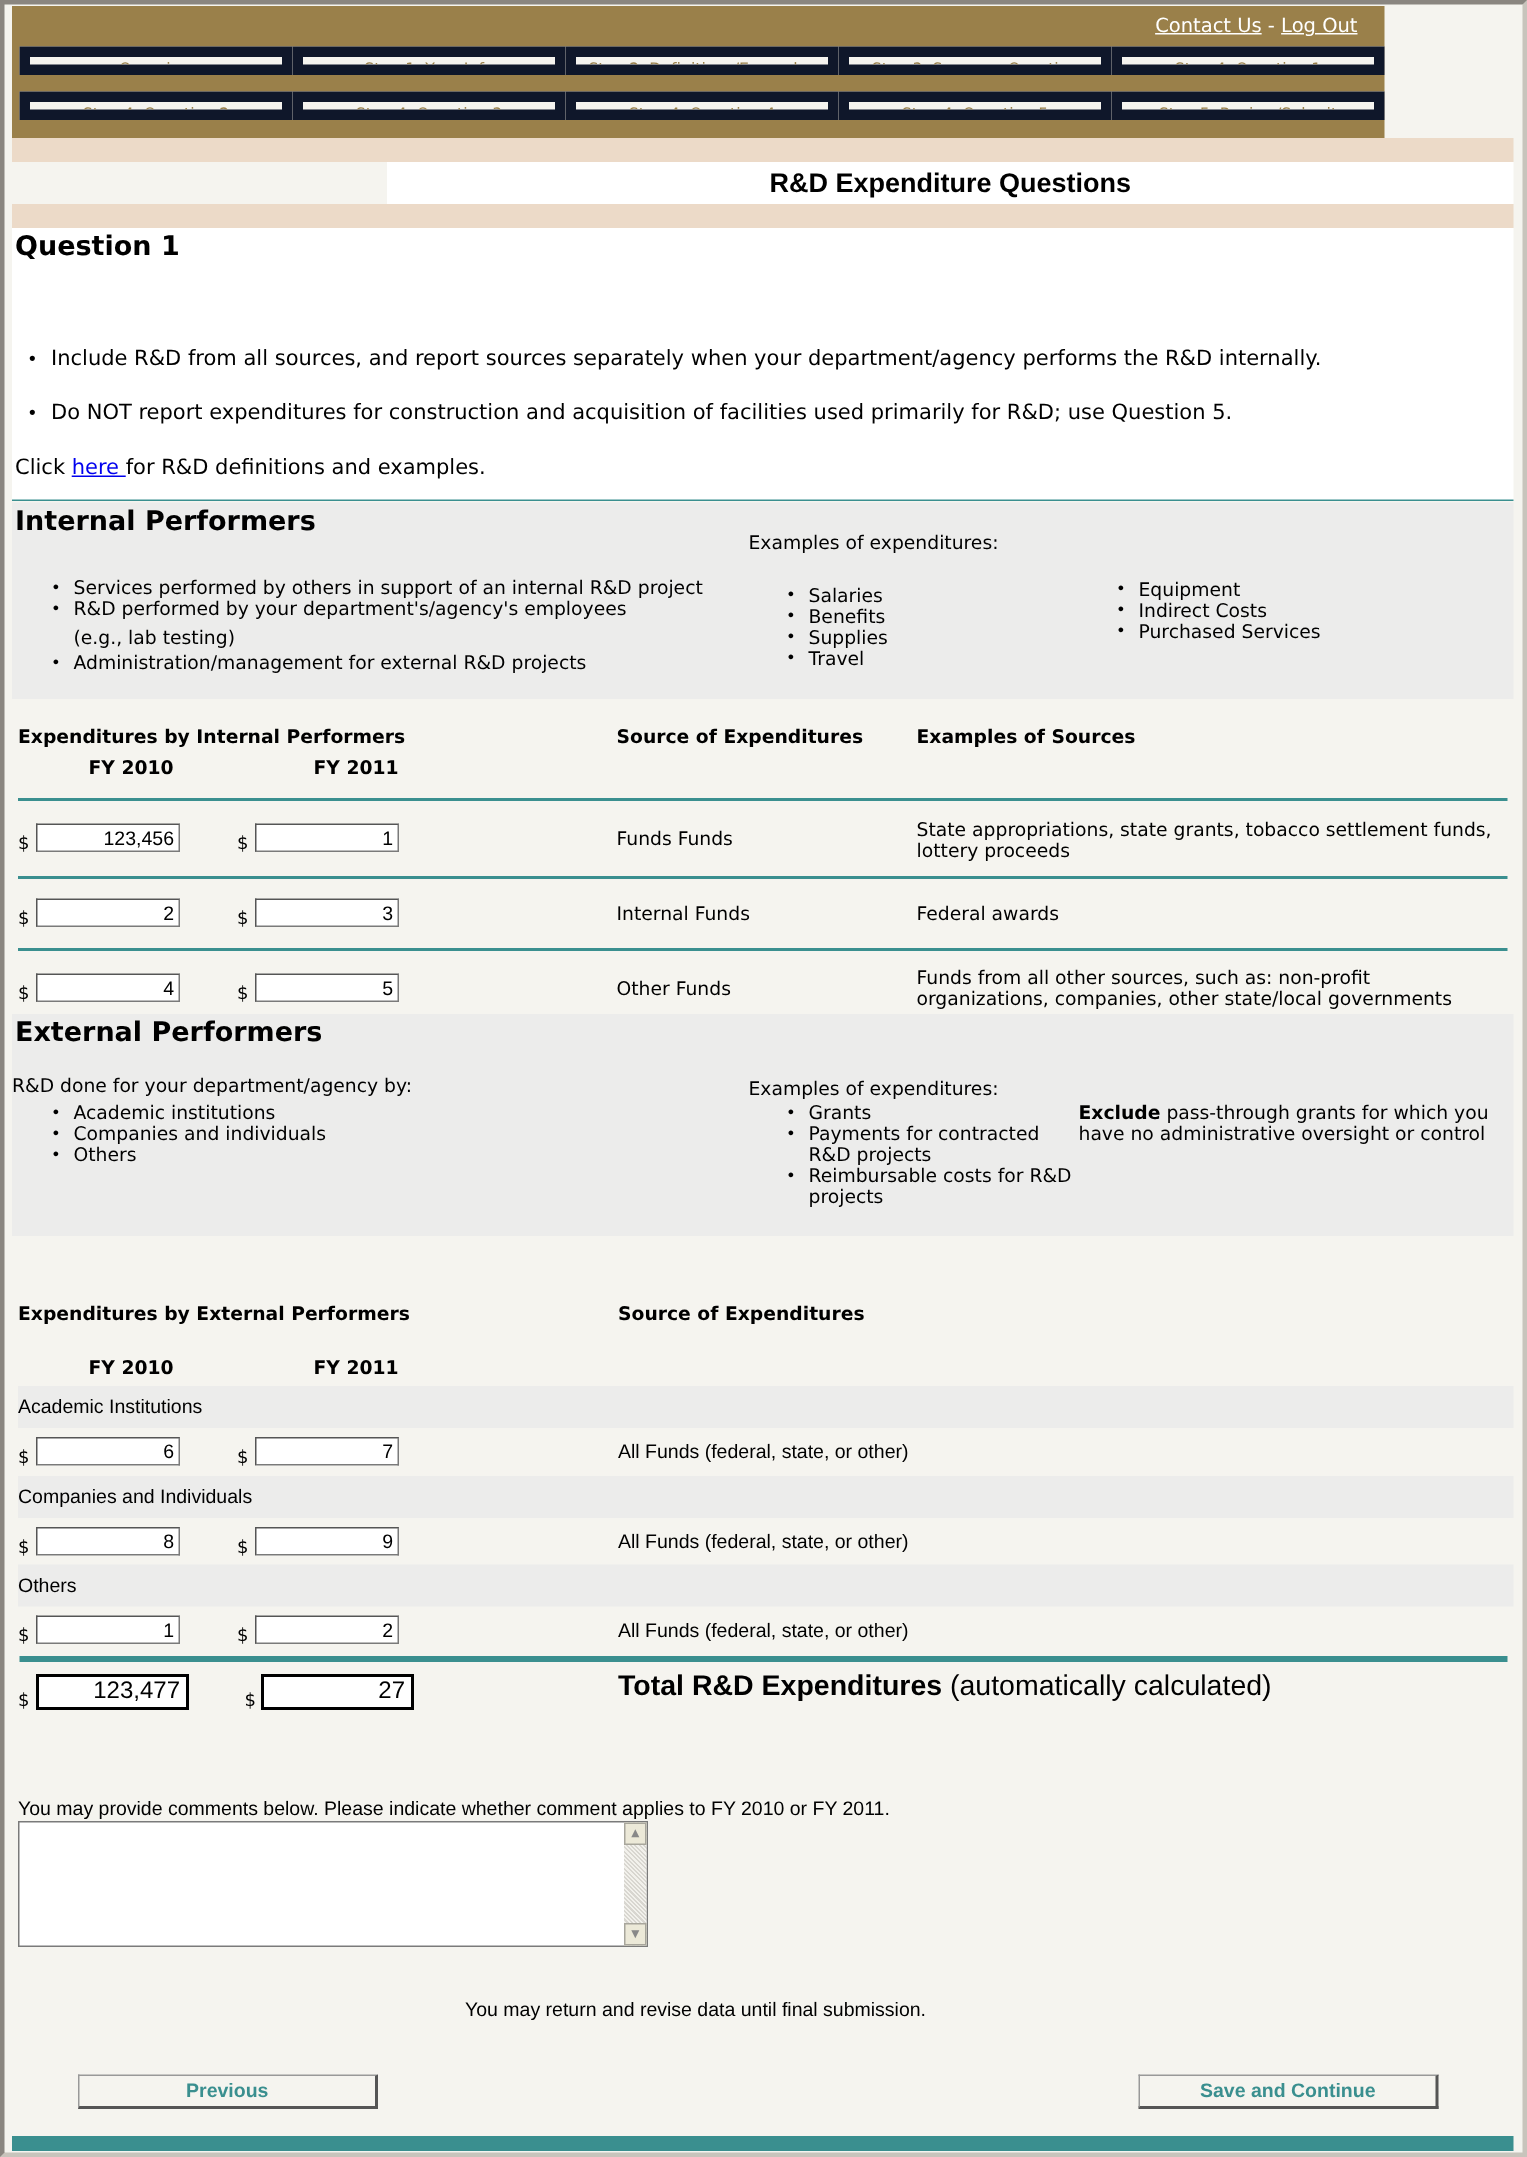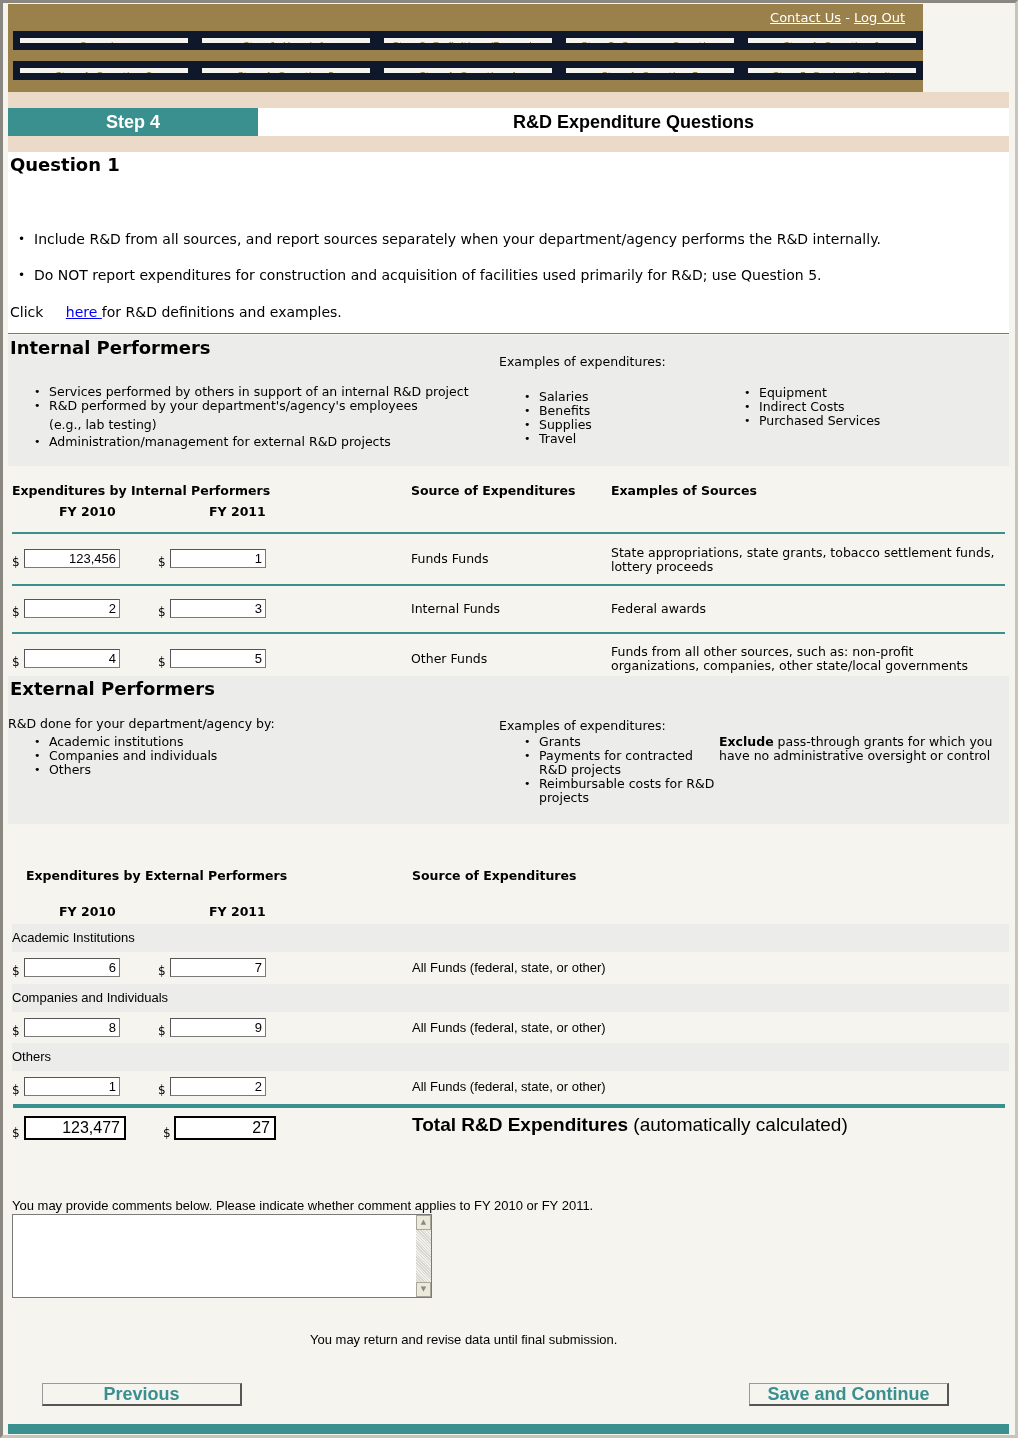--- a/index.html
+++ b/index.html
@@ -47,21 +47,21 @@
   }
   .q-block {
     position: absolute; left: 0; top: 148px; width: 1001px; height: 182px; background: #fff;
     border-bottom: 1px solid #3a8f8f;
   }
   .q-title { position: absolute; left: 2px; top: 2px; font-size: 18px; font-weight: bold; }
   .q-text { position: absolute; left: 2px; top: 41px; font-size: 14px; font-weight: bold; white-space: nowrap; }
   .q-bullet { position: absolute; left: 26px; font-size: 14px; white-space: nowrap; }
   .q-bullet::before { content: "•"; position: absolute; left: -16px; font-size: 12px; top: 1px; }
   .q-click { position: absolute; left: 2px; top: 152px; font-size: 14px; }
-  .q-click a { color: #0000ee; text-decoration: underline; margin-left: 18px; }
+  .q-click a { color: #0000ee; text-decoration: underline; }
 
   .gray { position: absolute; left: 0; width: 1001px; background: #ececeb; }
   .h2 { position: absolute; left: 2px; font-size: 18px; font-weight: bold; }
   .sm { font-size: 12.5px; position: absolute; white-space: nowrap; line-height: 14px; }
   ul.bl { list-style: none; position: absolute; font-size: 12.5px; line-height: 14px; }
   ul.bl li { position: relative; padding-left: 0; }
   ul.bl li::before { content: "•"; position: absolute; left: -15px; font-size: 11px; }
 
   .colhdr { position: absolute; font-size: 12.5px; font-weight: bold; white-space: nowrap; }
   .rule { position: absolute; left: 4px; width: 993px; height: 2px; background: #3a8f8f; }
@@ -88,22 +88,23 @@
     position: absolute; left: 408px; top: 1211px; width: 15px; height: 82px;
     background: repeating-linear-gradient(45deg,#d8d6d0 0 1px,#f2f1ec 1px 2px);
   }
   .sbtn {
     position: absolute; left: 0; width: 15px; height: 15px; background: #ece9d8;
     border: 1px solid #a8a69c; font-size: 7px; color: #888; text-align: center; line-height: 13px;
   }
   .navfoot {
     position: absolute; top: 1379px; width: 200px; height: 23px;
     background: #f5f4ef; border: 1px solid #999; border-right: 2px solid #555; border-bottom: 2px solid #555;
-    color: #3a8f8f; font-weight: bold; font-size: 18px; text-align: center; line-height: 20px;
+    color: #3a8f8f; font-weight: bold; font-size: 13px; text-align: center; line-height: 20px;
     font-family: "Liberation Sans", sans-serif;
+    margin-left: 10px;
   }
   .footbar { position: absolute; left: 0; top: 1420px; width: 1001px; height: 10px; background: #3a8f8f; }
 </style>
 </head>
 <body>
 
 <div class="frame"></div>
 <div class="page">
 
   <div class="topbar">
@@ -118,21 +119,20 @@
     <div class="navbtn" style="left:551px;top:27px">Step 3. Screener Question</div>
     <div class="navbtn" style="left:733px;top:27px">Step 4. Question 1</div>
     <div class="navbtn" style="left:5px;top:57px">Step 4. Question 2</div>
     <div class="navbtn" style="left:187px;top:57px">Step 4. Question 3</div>
     <div class="navbtn" style="left:369px;top:57px">Step 4. Question 4</div>
     <div class="navbtn" style="left:551px;top:57px">Step 4. Question 5</div>
     <div class="navbtn" style="left:733px;top:57px">Step 5. Review/Submit</div>
   </div>
 
   <div class="band" style="top:88px;height:16px"></div>
-  <div class="step-tab">Step 4</div>
   <div class="step-title">R&amp;D Expenditure Questions</div>
   <div class="band" style="top:132px;height:16px"></div>
 
   <div class="q-block">
     <div class="q-title">Question 1</div>
     <div class="q-bullet" style="top:79px">Include R&amp;D from all sources, and report sources separately when your department/agency performs the R&amp;D internally.</div>
     <div class="q-bullet" style="top:115px">Do NOT report expenditures for construction and acquisition of facilities used primarily for R&amp;D; use Question 5.</div>
     <div class="q-click">
       <span>Click </span><a>here </a><span>for R&amp;D definitions and examples.</span>
     </div>
@@ -210,21 +210,21 @@
     </ul>
     <div class="sm" style="left:531px;top:87px">R&amp;D projects</div>
     <ul class="bl" style="left:531px;top:101px">
       <li>Reimbursable costs for R&amp;D</li>
     </ul>
     <div class="sm" style="left:531px;top:115px">projects</div>
     <div class="sm" style="left:711px;top:59px"><b>Exclude</b><span> pass-through grants for which you</span></div>
     <div class="sm" style="left:711px;top:73px">have no administrative oversight or control</div>
   </div>
 
-  <div class="colhdr" style="left:18px;top:864px">Expenditures by External Performers</div>
+  <div class="colhdr" style="left:4px;top:864px">Expenditures by External Performers</div>
   <div class="colhdr" style="left:404px;top:864px">Source of Expenditures</div>
   <div class="colhdr" style="left:51px;top:900px">FY 2010</div>
   <div class="colhdr" style="left:201px;top:900px">FY 2011</div>
 
   <div class="rowband" style="top:920px;height:28px"></div>
   <div class="sm" style="left:4px;top:927px;font-family:'Liberation Sans',sans-serif;font-size:13px">Academic Institutions</div>
   <span class="dollar" style="left:4px;top:960px">$</span>
   <div class="numin" style="left:16px;top:954px">6</div>
   <span class="dollar" style="left:150px;top:960px">$</span>
   <div class="numin" style="left:162px;top:954px">7</div>

